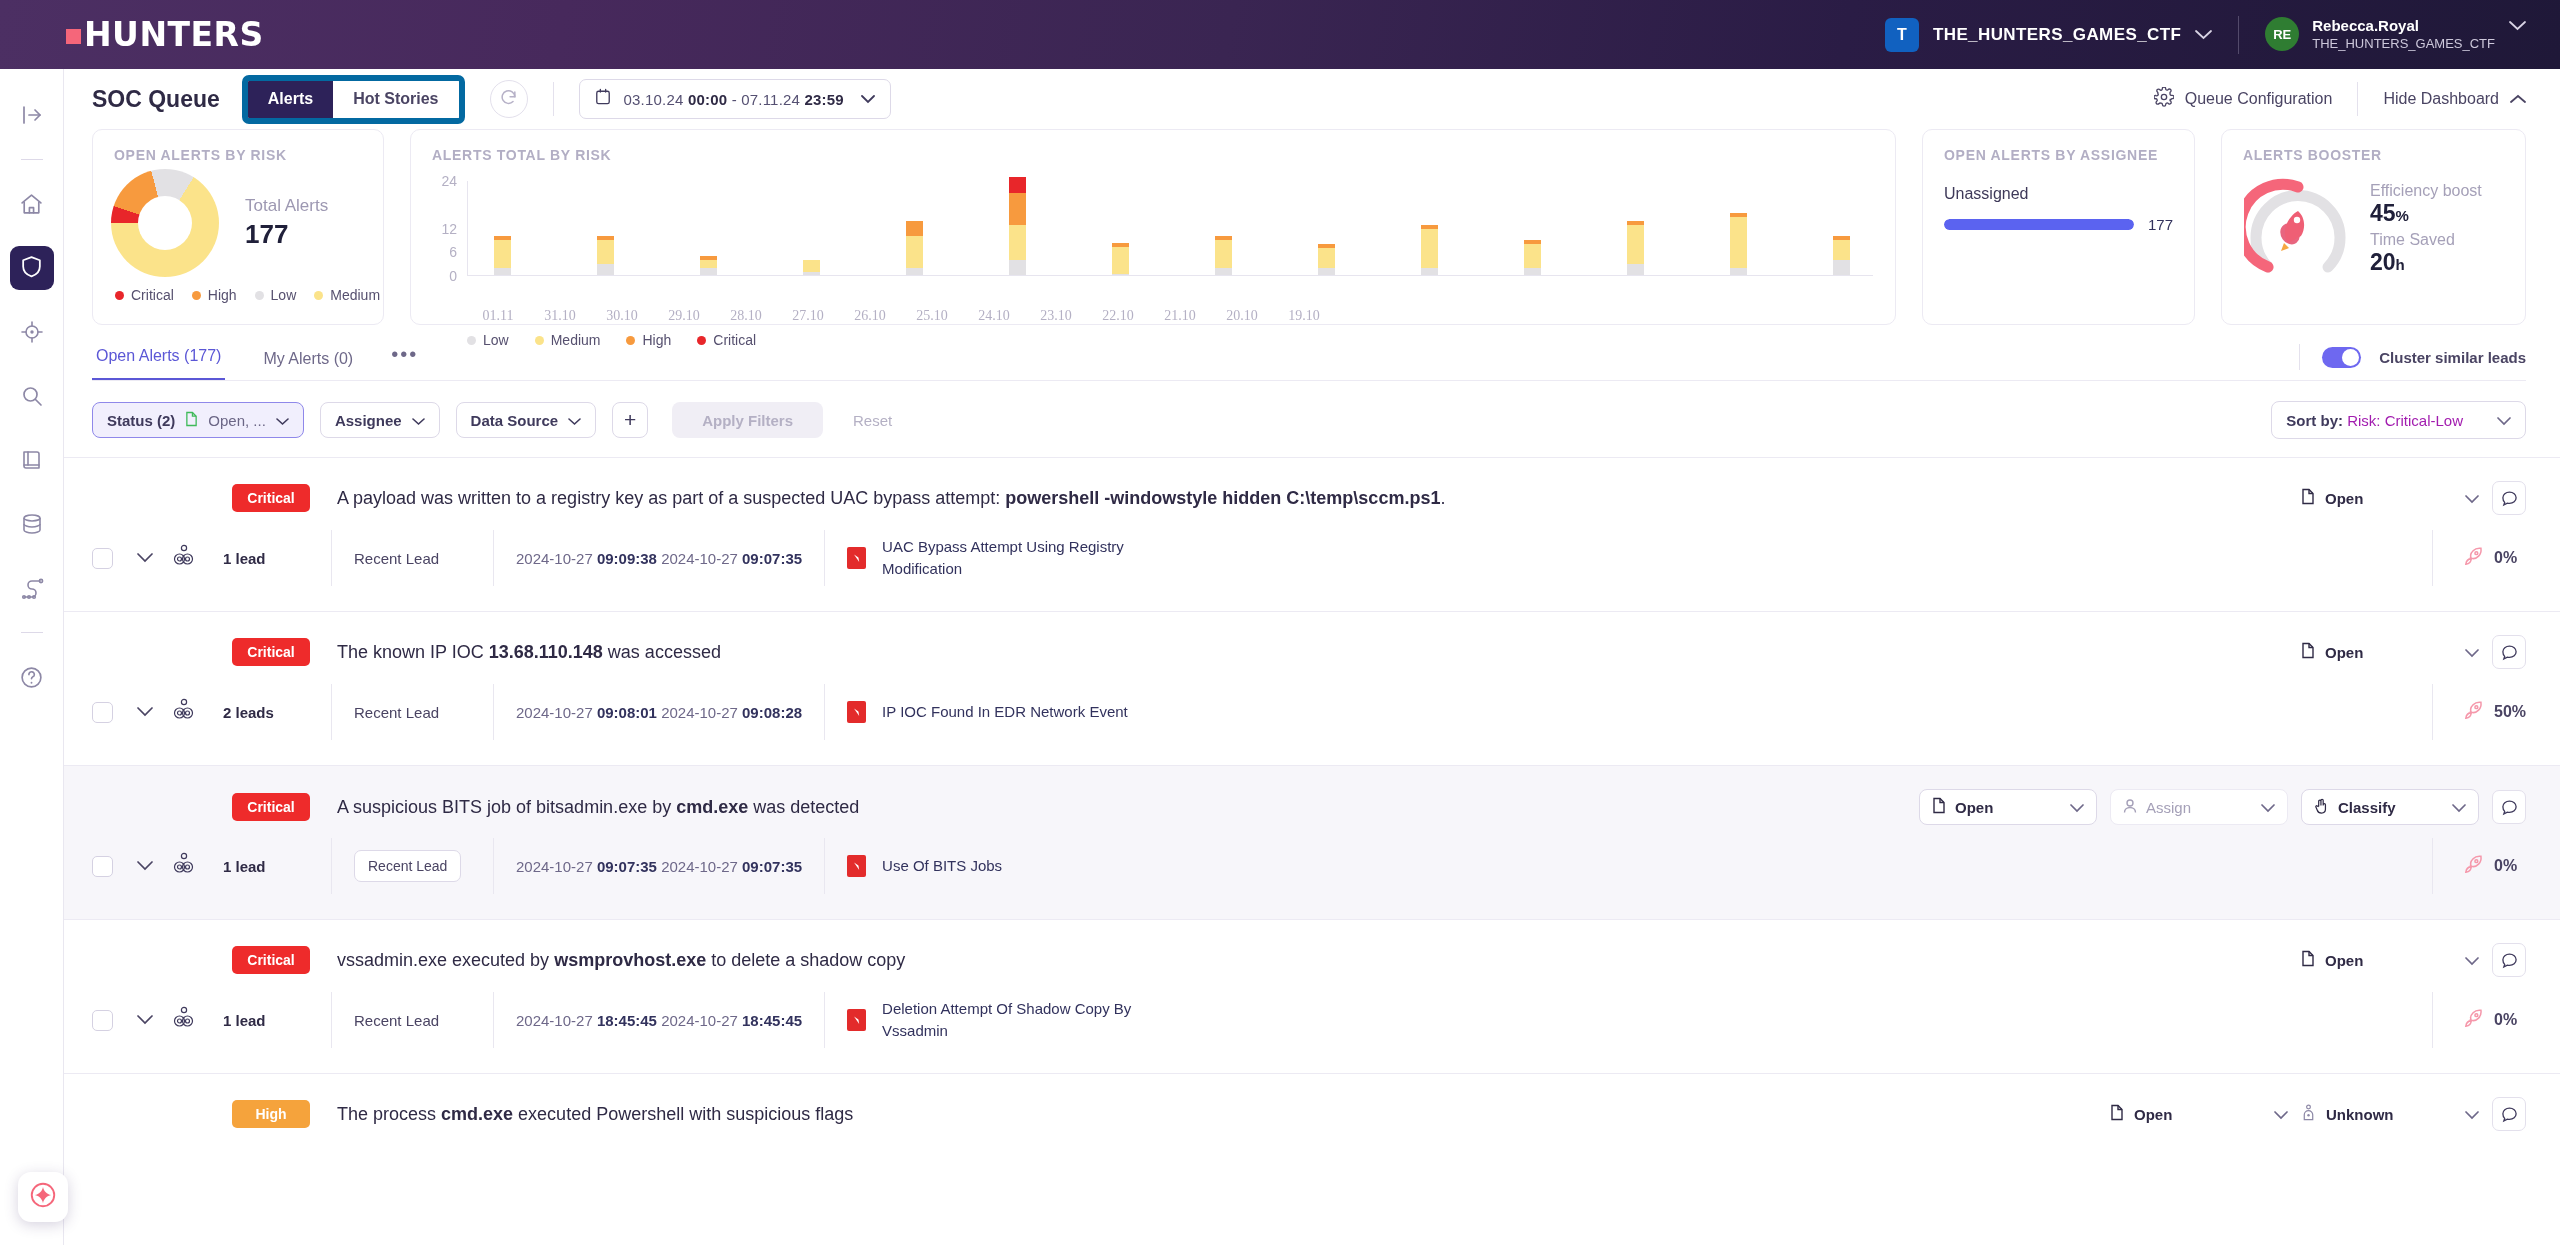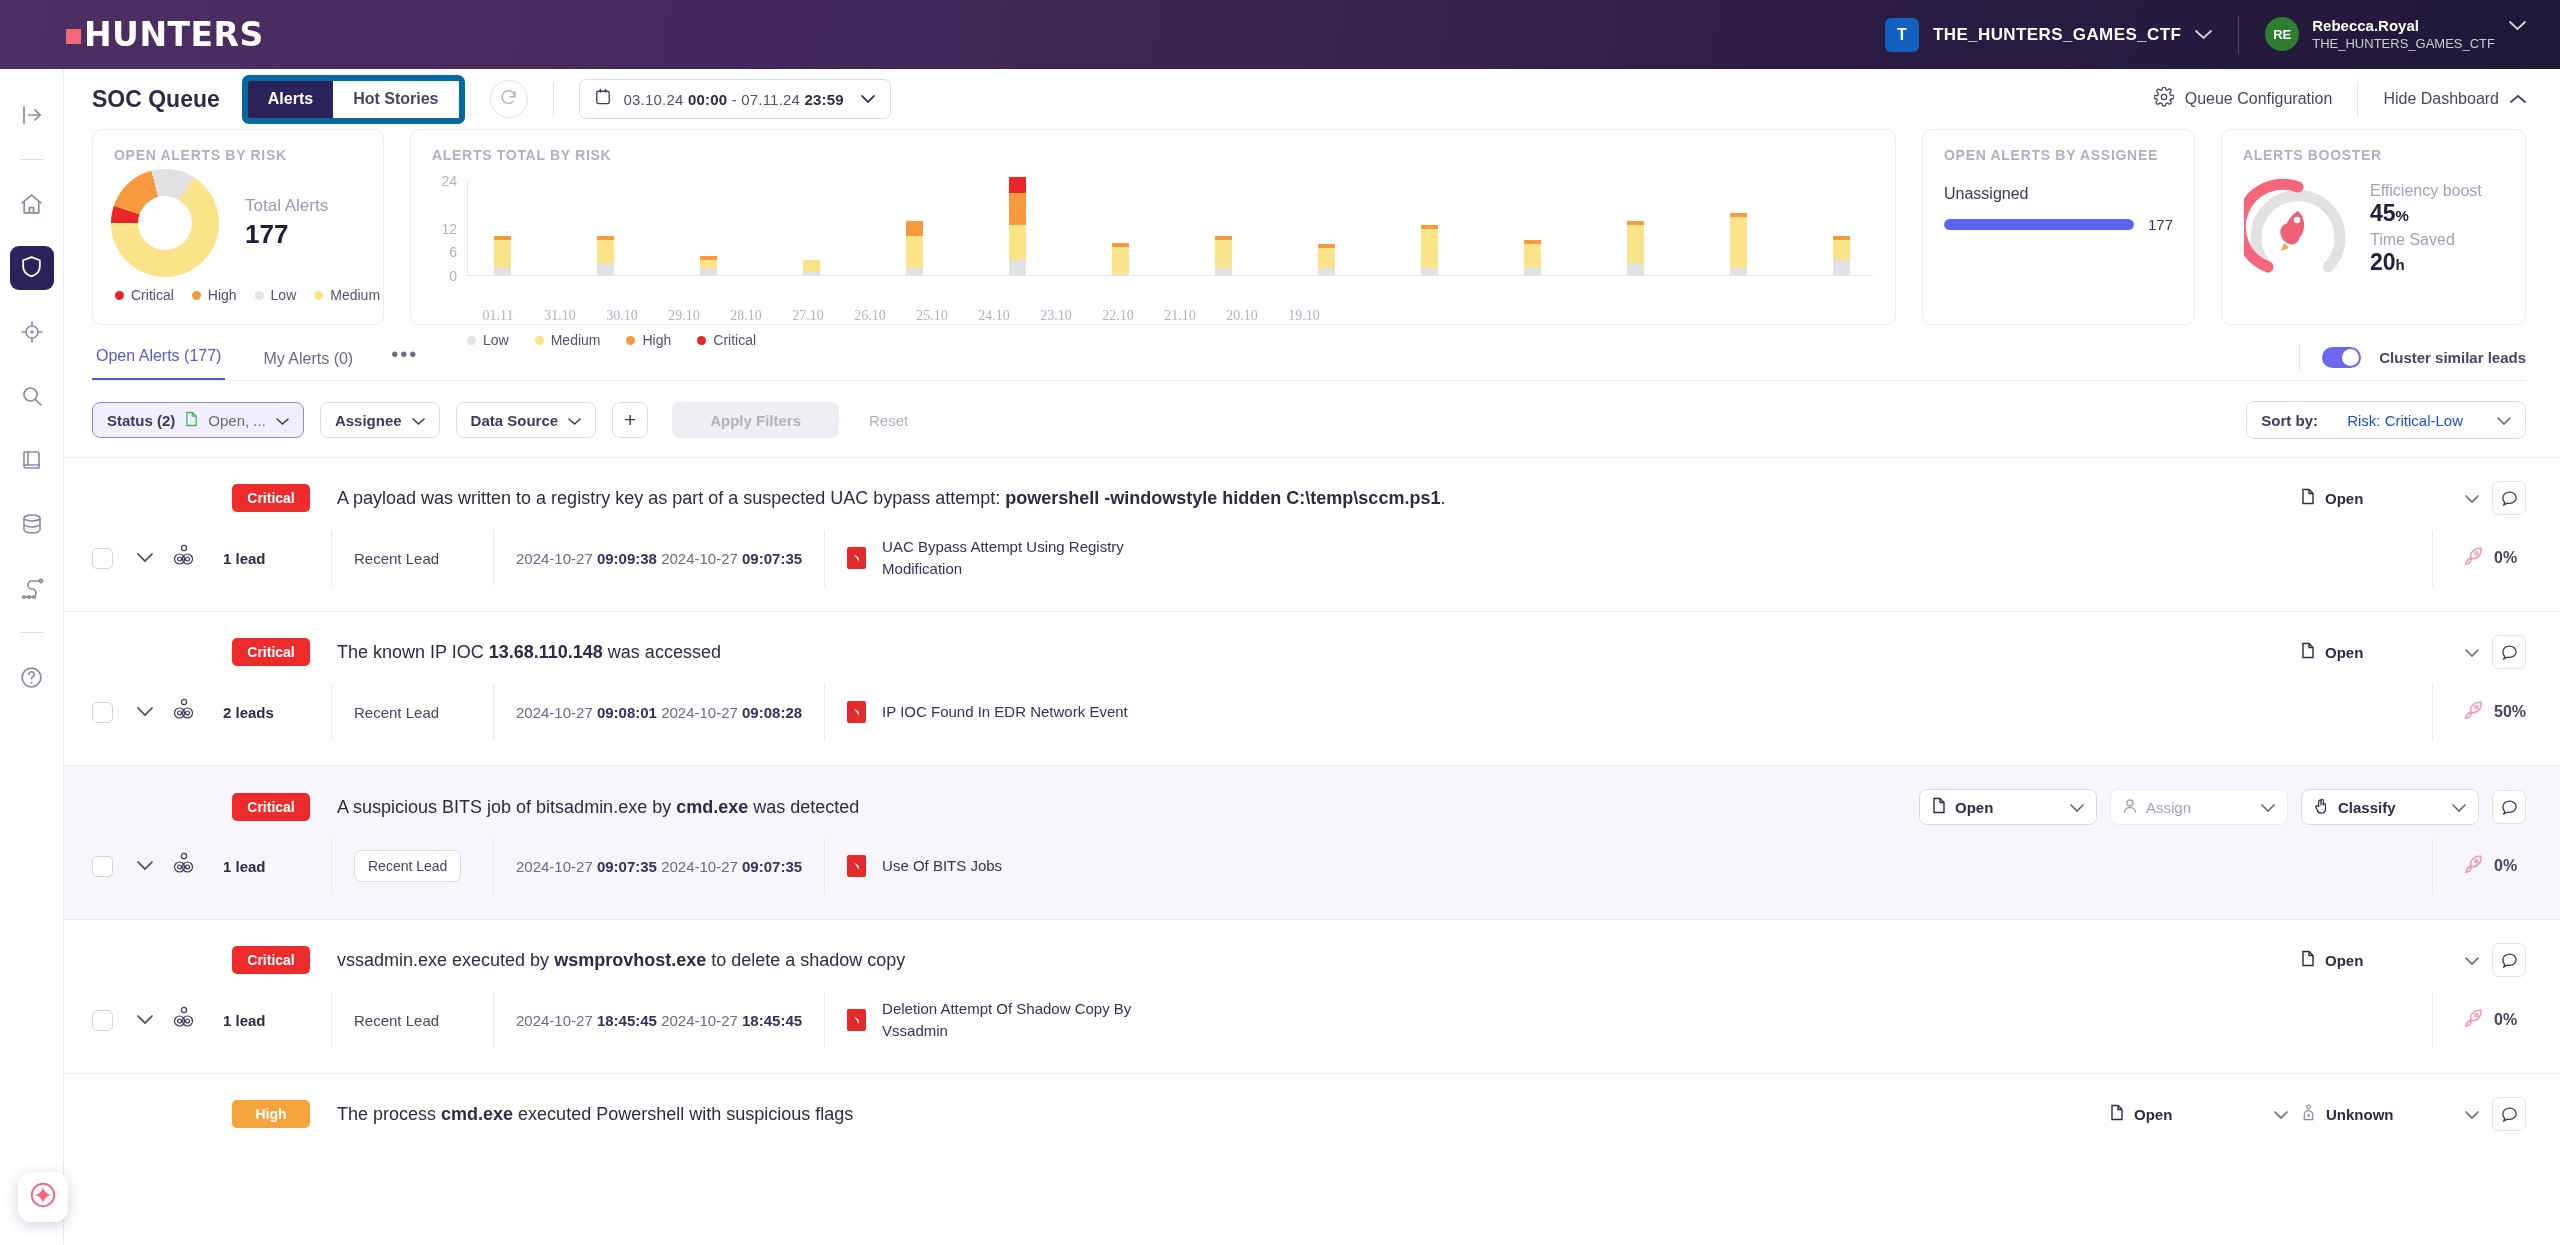--- a/index.html
+++ b/index.html
@@ -154,30 +154,30 @@
   .fchip {
     height: 36px; border: 1px solid #ddd9e8; border-radius: 8px; display: flex;
     align-items: center; gap: 10px; padding: 0 14px; font-size: 15px; color: #3f3a5c; background:#fff;
   }
   .fchip.active { border-color: #8f88ea; background: #f1effd; }
   .fchip b { font-weight: 700; }
   .fchip .muted { color: #6b6686; }
   .fplus { width: 36px; height: 36px; border: 1px solid #ddd9e8; border-radius: 8px; display: flex; align-items: center; justify-content: center; font-size: 21px; color: #3f3a5c; }
   .apply-btn {
     height: 36px; background: #f0eef5; border-radius: 8px; display: flex; align-items: center;
-    padding: 0 38px; font-size: 15px; font-weight: 700; color: #b4b0c4; margin-left: 8px;
+    padding: 0 30px; font-size: 15px; font-weight: 700; color: #b4b0c4; margin-left: 8px;
   }
   .reset-btn { font-size: 15px; font-weight: 500; color: #b4b0c4; margin-left: 14px; }
   .filters-right { margin-left: auto; }
   .sortby {
     height: 38px; border: 1px solid #ddd9e8; border-radius: 8px; display: flex; align-items: center;
     gap: 34px; padding: 0 14px; font-size: 15px;
   }
   .sortby b { color: #3f3a5c; font-weight: 700; }
-  .sortby .sv { color: #1d4ed8; margin-left: 25px; }
+  .sortby .sv { color: #a21caf; }
 
   
   .alerts { margin-top: 18px; }
   .arow { position: relative; height: 154px; border-top: 1px solid #eceaf3; padding: 0 34px 0 28px; }
   .arow.alt { background: #f7f6fa; }
   .arow-top { display: flex; align-items: center; padding-top: 23px; }
   .sev {
     display: inline-flex; align-items: center; justify-content: center;
     min-width: 78px; height: 28px; border-radius: 5px; color: #fff;
     font-size: 14px; font-weight: 700; margin-left: 140px;

